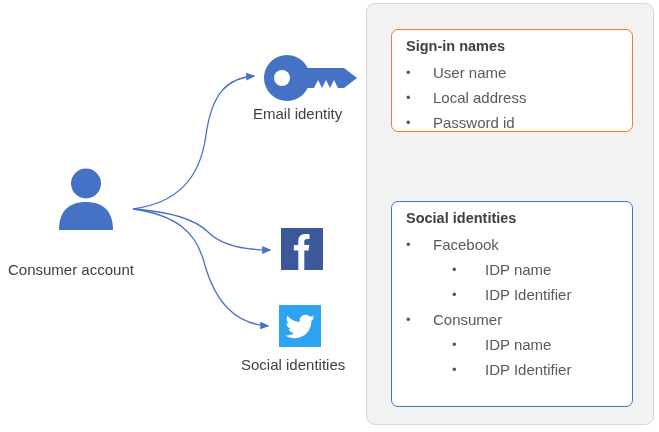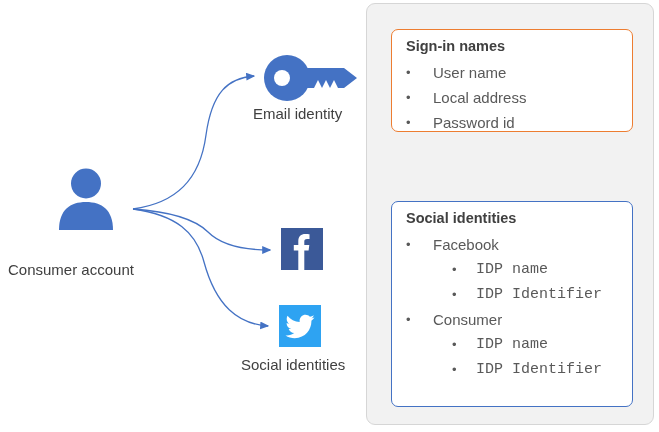--- a/index.html
+++ b/index.html
@@ -132,21 +132,21 @@
     line-height: 25px;
   }
   .bullet-row .txt {
     position: absolute;
     line-height: 25px;
   }
 
   .lvl1 .dot { left: 14px; }
   .lvl1 .txt { left: 41px; }
   .lvl2 .dot { left: 60px; }
-  .lvl2 .txt { left: 84px; font-family: Liberation Mono, monospace; }
+  .lvl2 .txt { left: 93px; }
 </style>
 </head>
 <body>
 
 <div id="canvas">
 
   <svg id="arrows-layer" viewBox="0 0 659 432" xmlns="http://www.w3.org/2000/svg">
     <defs>
       <marker id="arrowhead" markerWidth="7" markerHeight="7" refX="6" refY="3" orient="auto" markerUnits="strokeWidth">
         <path d="M0,0 L7,3 L0,6 z" fill="#4472C4"></path>

